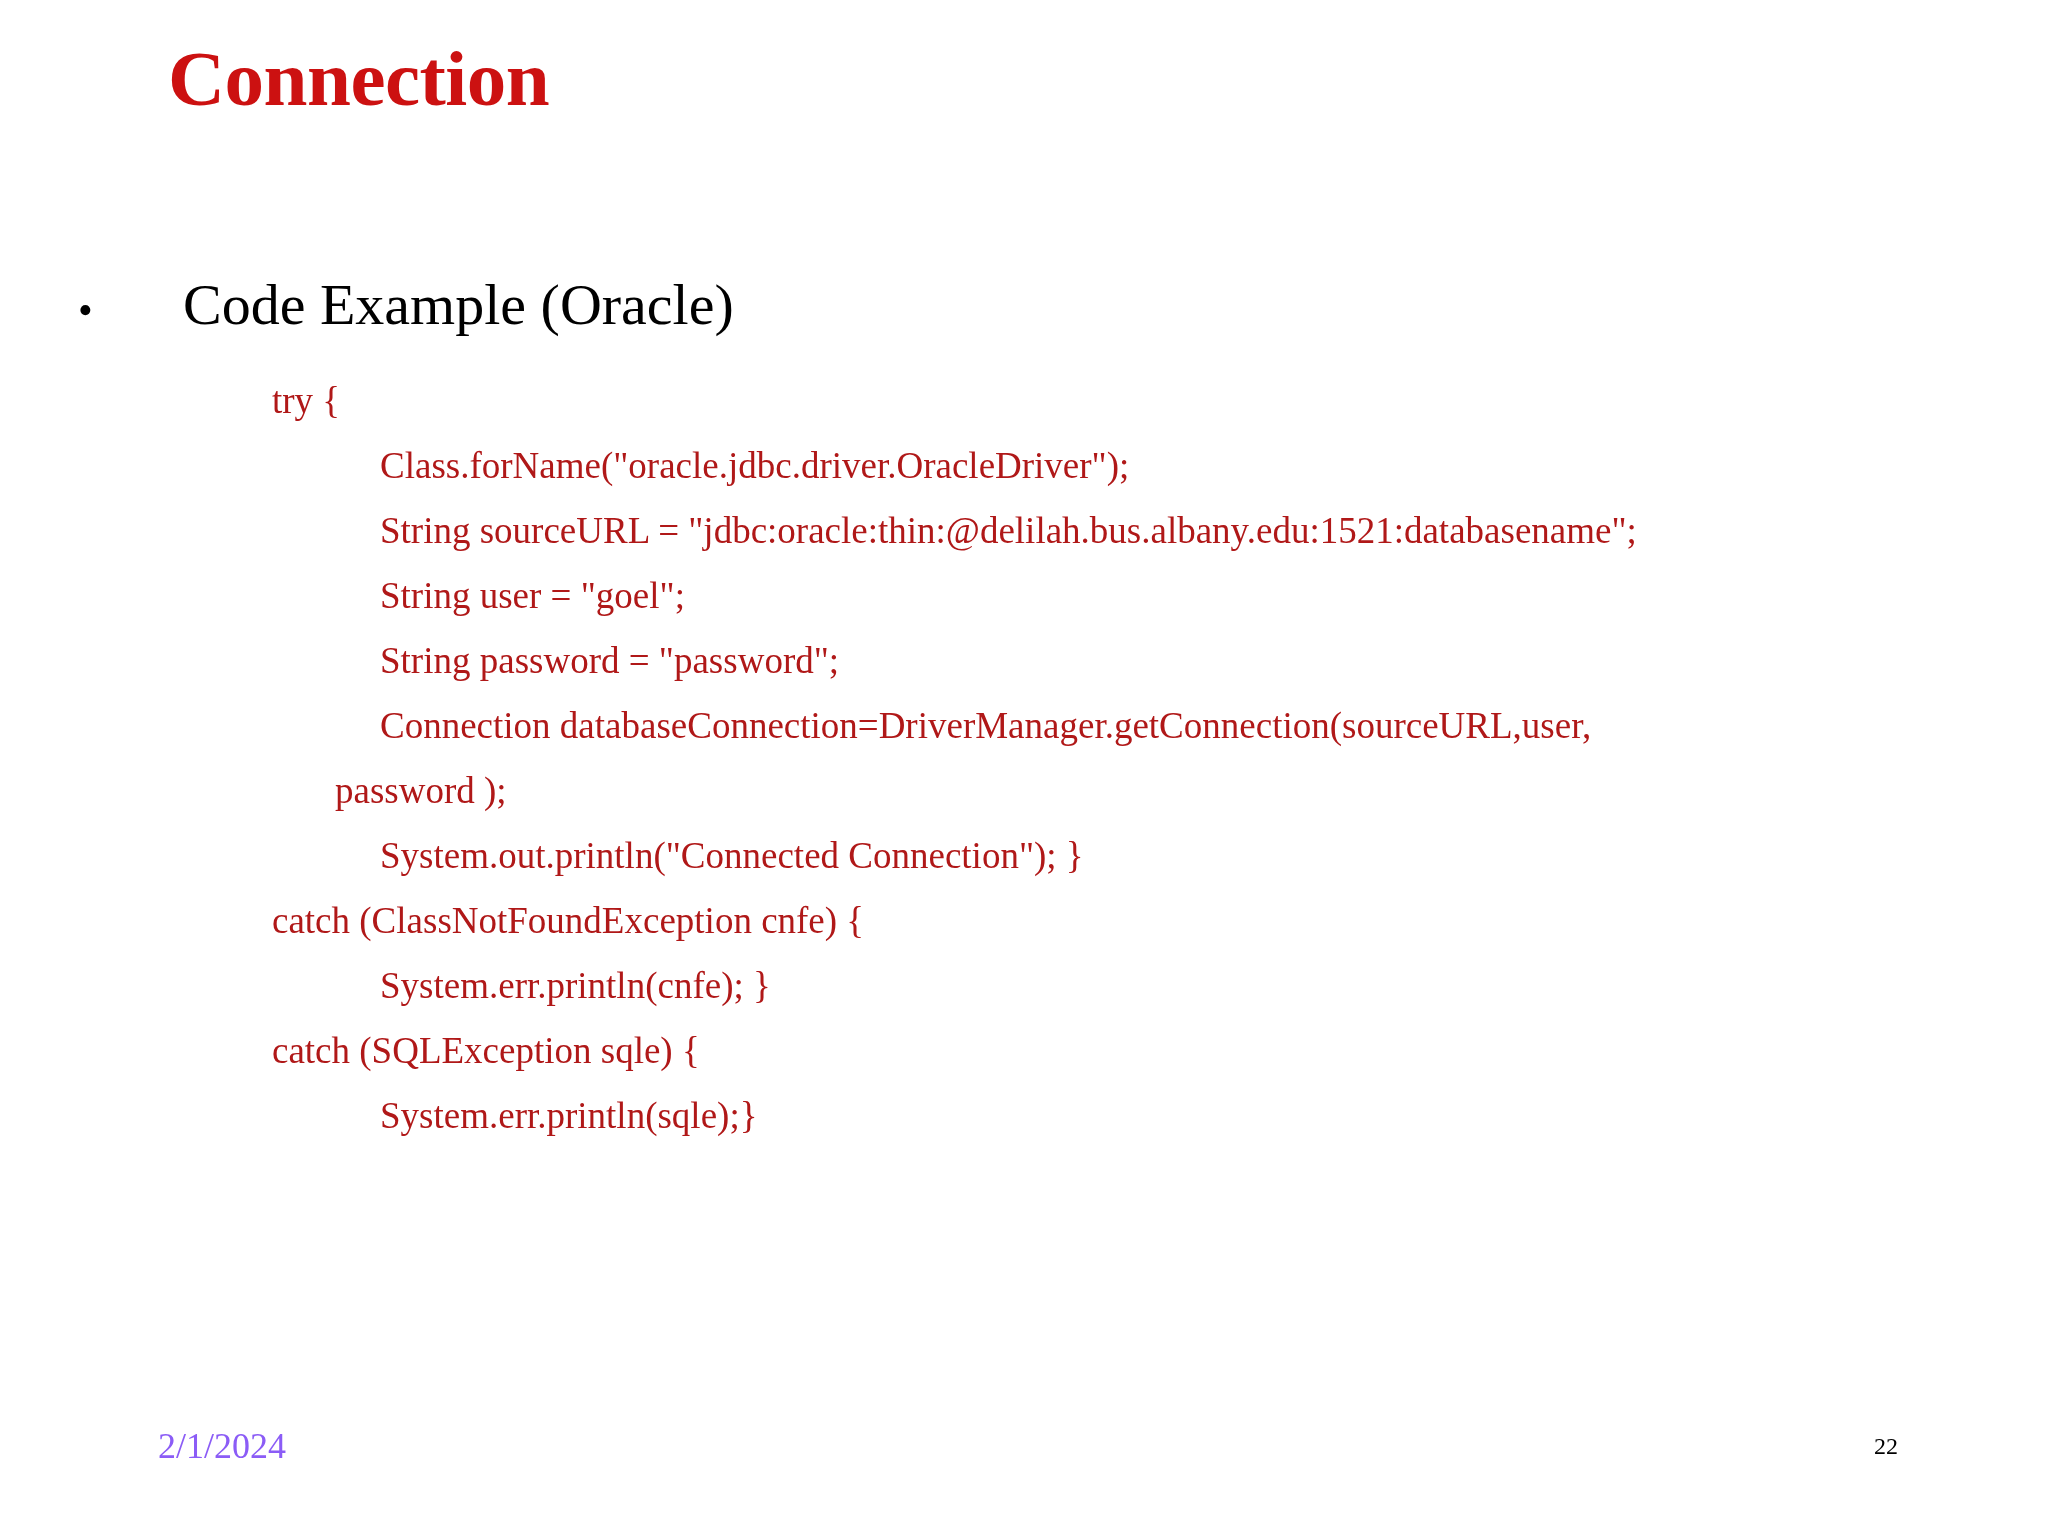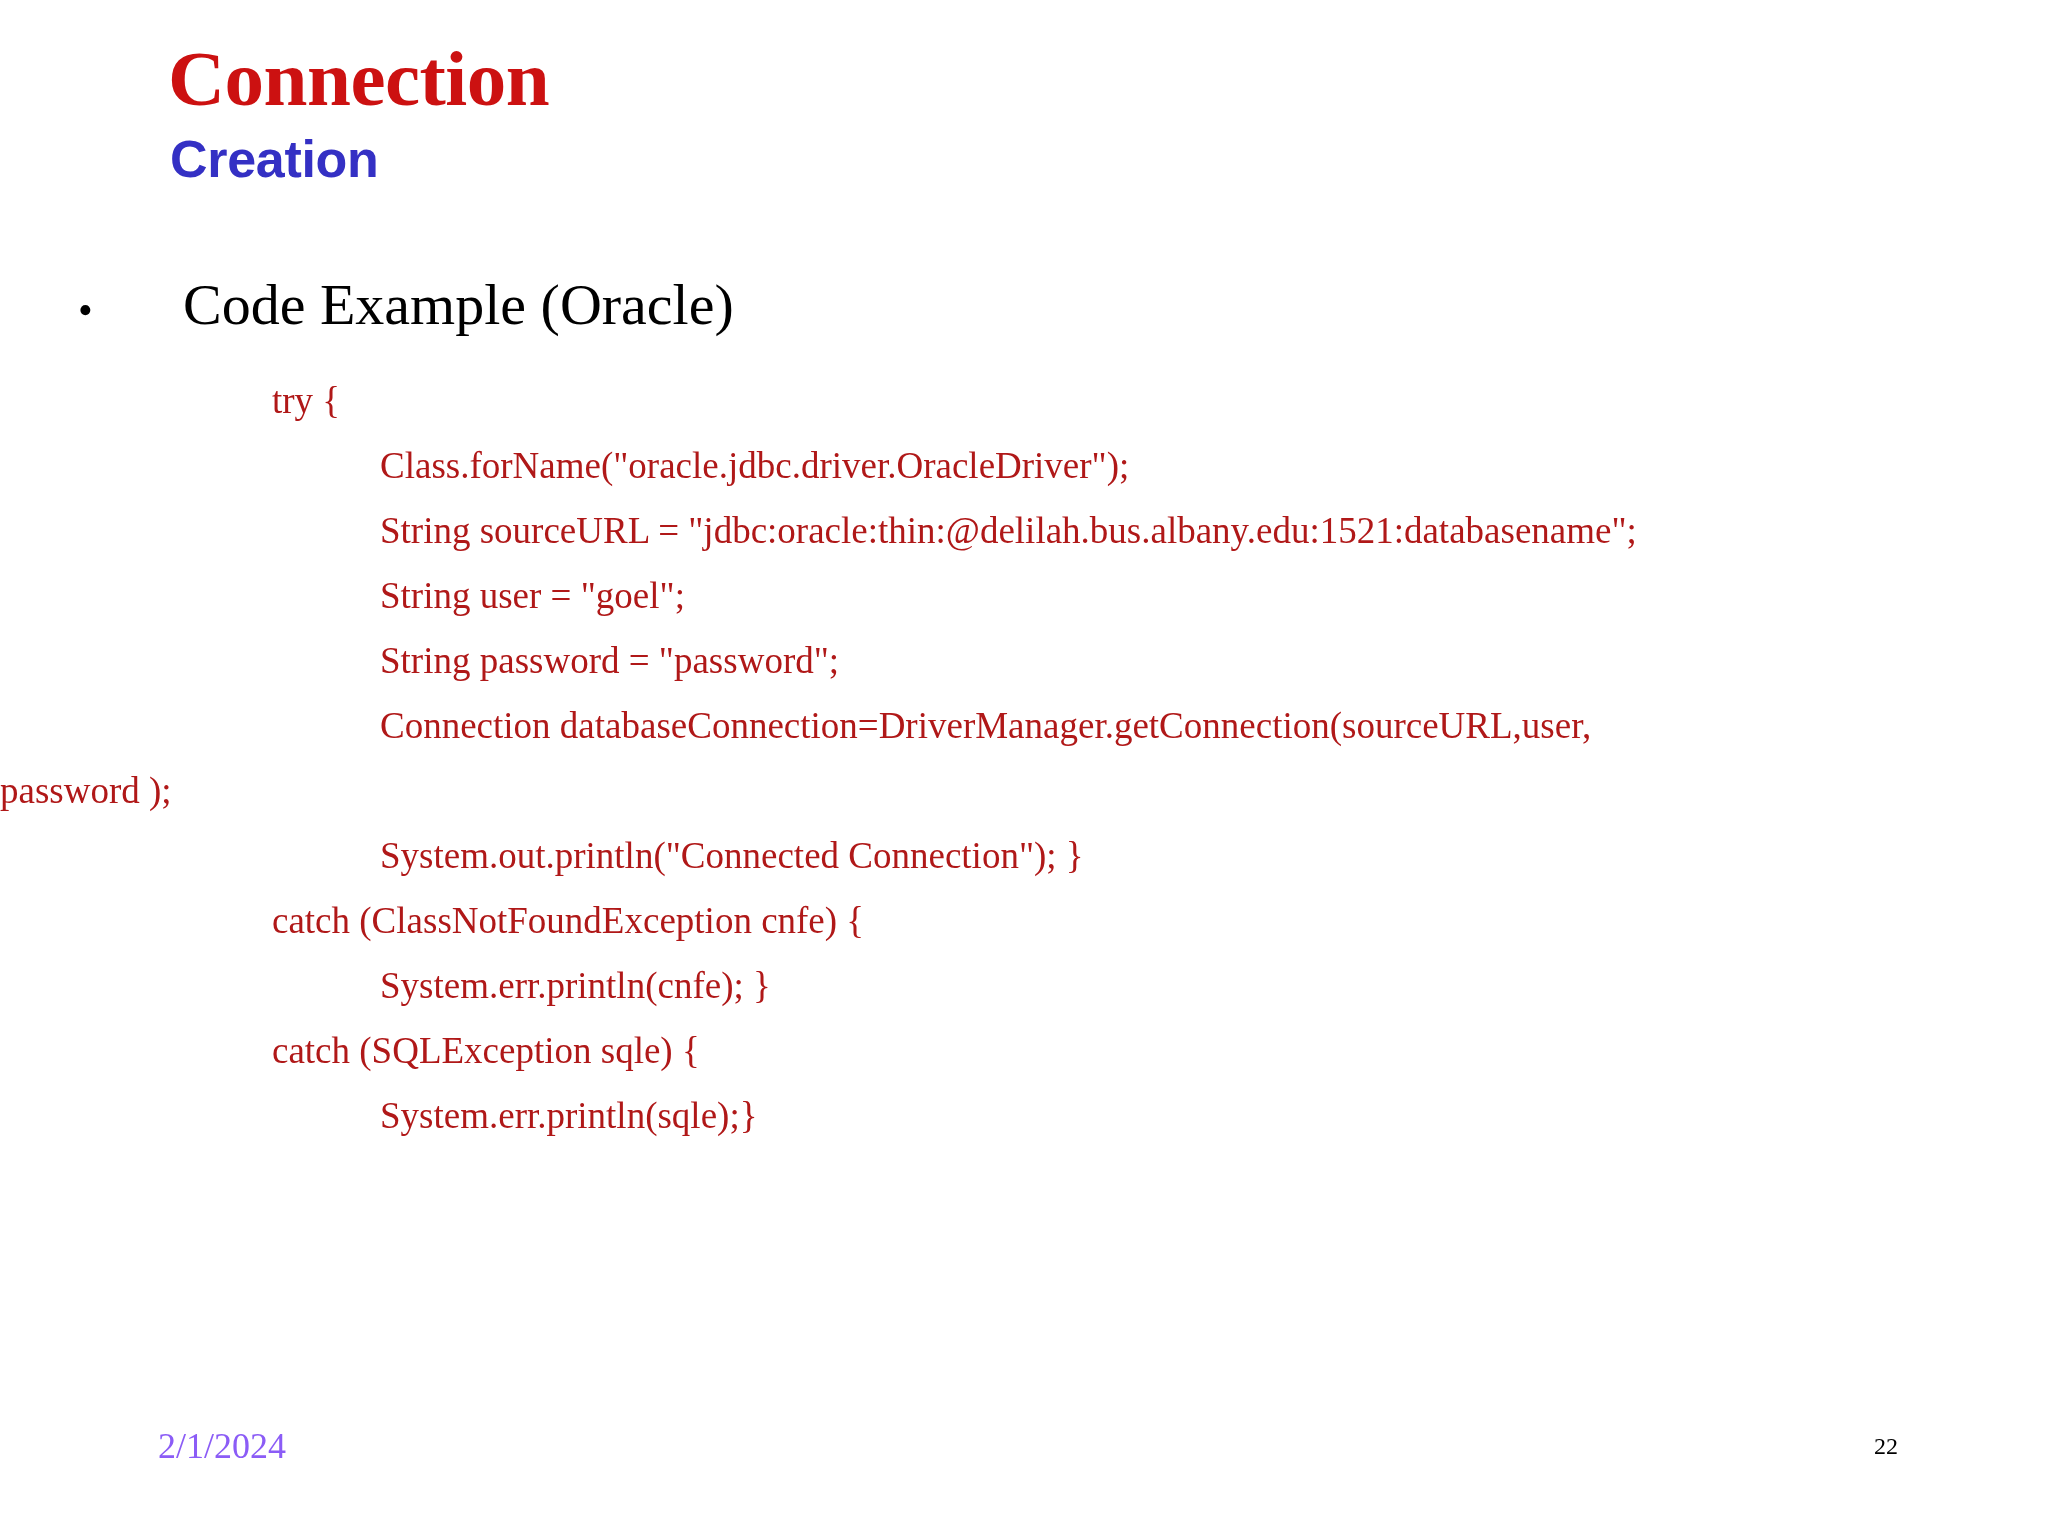--- a/index.html
+++ b/index.html
@@ -83,21 +83,21 @@
     font-size: 37px;
     line-height: 65px;
     color: #B01818;
     white-space: nowrap;
   }
   .code-line.wrap-line {
     white-space: nowrap;
   }
   .ind-0 { padding-left: 272px; }
   .ind-1 { padding-left: 380px; }
-  .ind-w { }
+  .ind-w { padding-left: 335px; }
 
   
   .footer-date {
     position: absolute;
     left: 158px;
     top: 1424px;
     font-family: "Liberation Serif", serif;
     font-size: 36px;
     line-height: 44px;
     color: #8b5cf6;
@@ -115,21 +115,20 @@
     margin-left: 24px;
   }
 </style>
 </head>
 <body>
 
 <div class="slide">
 
   <div class="title-main">Connection</div>
 
-  <div class="title-sub">Creation</div>
 
   <div class="bullet-row">
     <span class="bullet-dot">•</span>
     <span class="bullet-text">Code Example (Oracle)</span>
   </div>
 
   <div class="code-block">
     <div class="code-line ind-0">try {</div>
     <div class="code-line ind-1">Class.forName("oracle.jdbc.driver.OracleDriver");</div>
     <div class="code-line ind-1">String sourceURL = "jdbc:oracle:thin:@delilah.bus.albany.edu:1521:databasename";</div>

